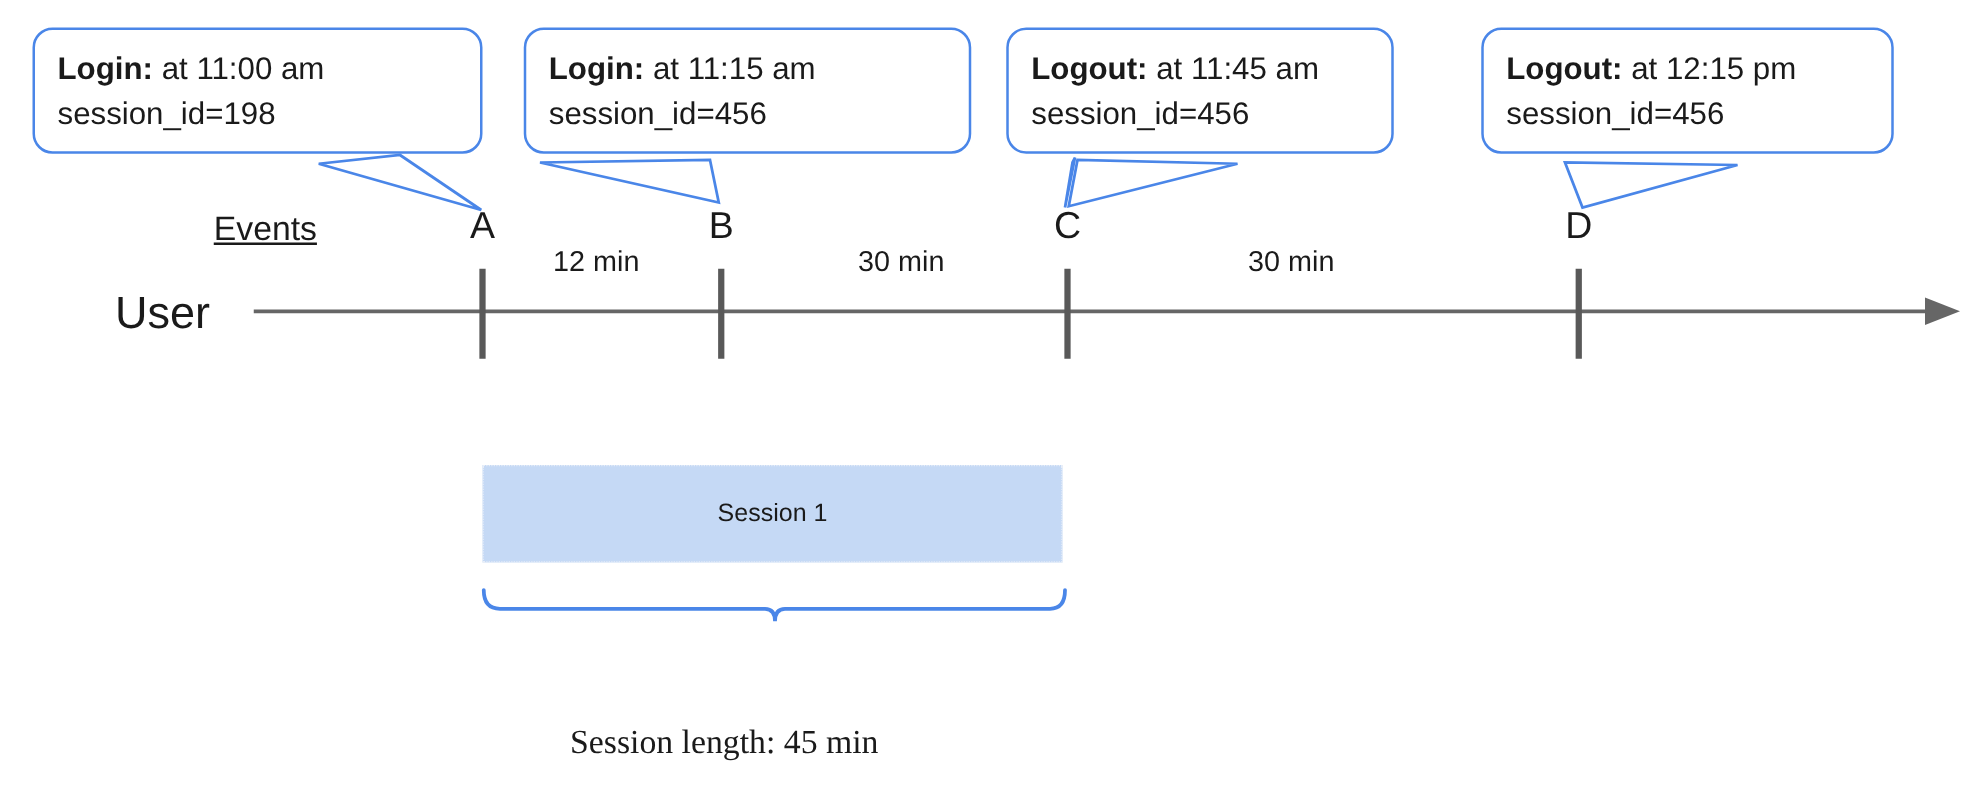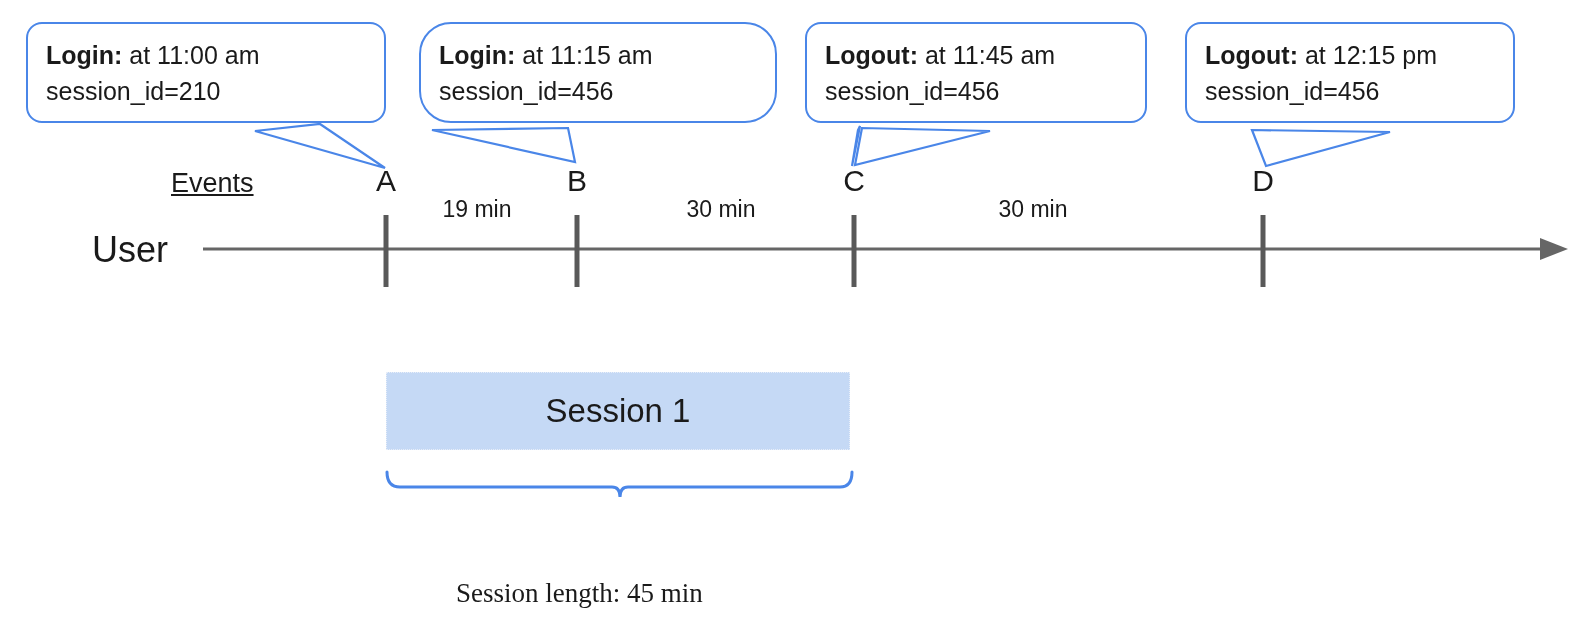--- a/index.html
+++ b/index.html
@@ -76,49 +76,49 @@
     z-index: 4;
   }
   .session-bar {
     position: absolute;
     box-sizing: border-box;
     background: #c5d9f5;
     border: 1px dotted #e8eef8;
     display: flex;
     align-items: center;
     justify-content: center;
-    font-size: 33px;
+    font-size: 20px;
     z-index: 2;
   }
   .session-length {
     position: absolute;
     font-size: 27px;
     white-space: nowrap;
     z-index: 4;
     font-family: Liberation Serif, serif;
   }
 </style>
 </head>
 <body>
 
 <div id="stage">
 
   <div class="callout" id="callout-0" style="left:26px; top:22px; width:360px;">
     <span class="ev">Login:</span>
     <span>at 11:00 am</span>
-    <span class="line2">session_id=210</span>
+    <span class="line2">session_id=198</span>
   </div>
 
-  <div class="callout" id="callout-1" style="left:419px; top:22px; width:358px;border-radius:32px;">
+  <div class="callout" id="callout-1" style="left:419px; top:22px; width:358px;">
     <span class="ev">Login:</span>
     <span>at 11:15 am</span>
     <span class="line2">session_id=456</span>
   </div>
 
-  <div class="callout" id="callout-2" style="left:805px; top:22px; width:342px;">
+  <div class="callout" id="callout-2" style="left:805px; top:22px; width:310px;">
     <span class="ev">Logout:</span>
     <span>at 11:45 am</span>
     <span class="line2">session_id=456</span>
   </div>
 
   <div class="callout" id="callout-3" style="left:1185px; top:22px; width:330px;">
     <span class="ev">Logout:</span>
     <span>at 12:15 pm</span>
     <span class="line2">session_id=456</span>
   </div>
@@ -152,21 +152,21 @@
   </svg>
 
   <div class="row-label" style="left:171px; top:168px;text-decoration:underline;">Events</div>
   <div class="row-label user" style="left:92px; top:229px;">User</div>
 
   <div class="marker-label" style="left:366px; top:164px;">A</div>
   <div class="marker-label" style="left:557px; top:164px;">B</div>
   <div class="marker-label" style="left:834px; top:164px;">C</div>
   <div class="marker-label" style="left:1243px; top:164px;">D</div>
 
-  <div class="interval-label" style="left:432px; top:196px; width:90px;">19 min</div>
+  <div class="interval-label" style="left:432px; top:196px; width:90px;">12 min</div>
   <div class="interval-label" style="left:676px; top:196px; width:90px;">30 min</div>
   <div class="interval-label" style="left:988px; top:196px; width:90px;">30 min</div>
 
   <div class="session-bar" style="left:386px; top:372px; width:464px; height:78px;">
     <span>Session 1</span>
   </div>
 
   <div class="session-length" style="left:456px; top:578px;">Session length: 45 min</div>
 
 </div>

